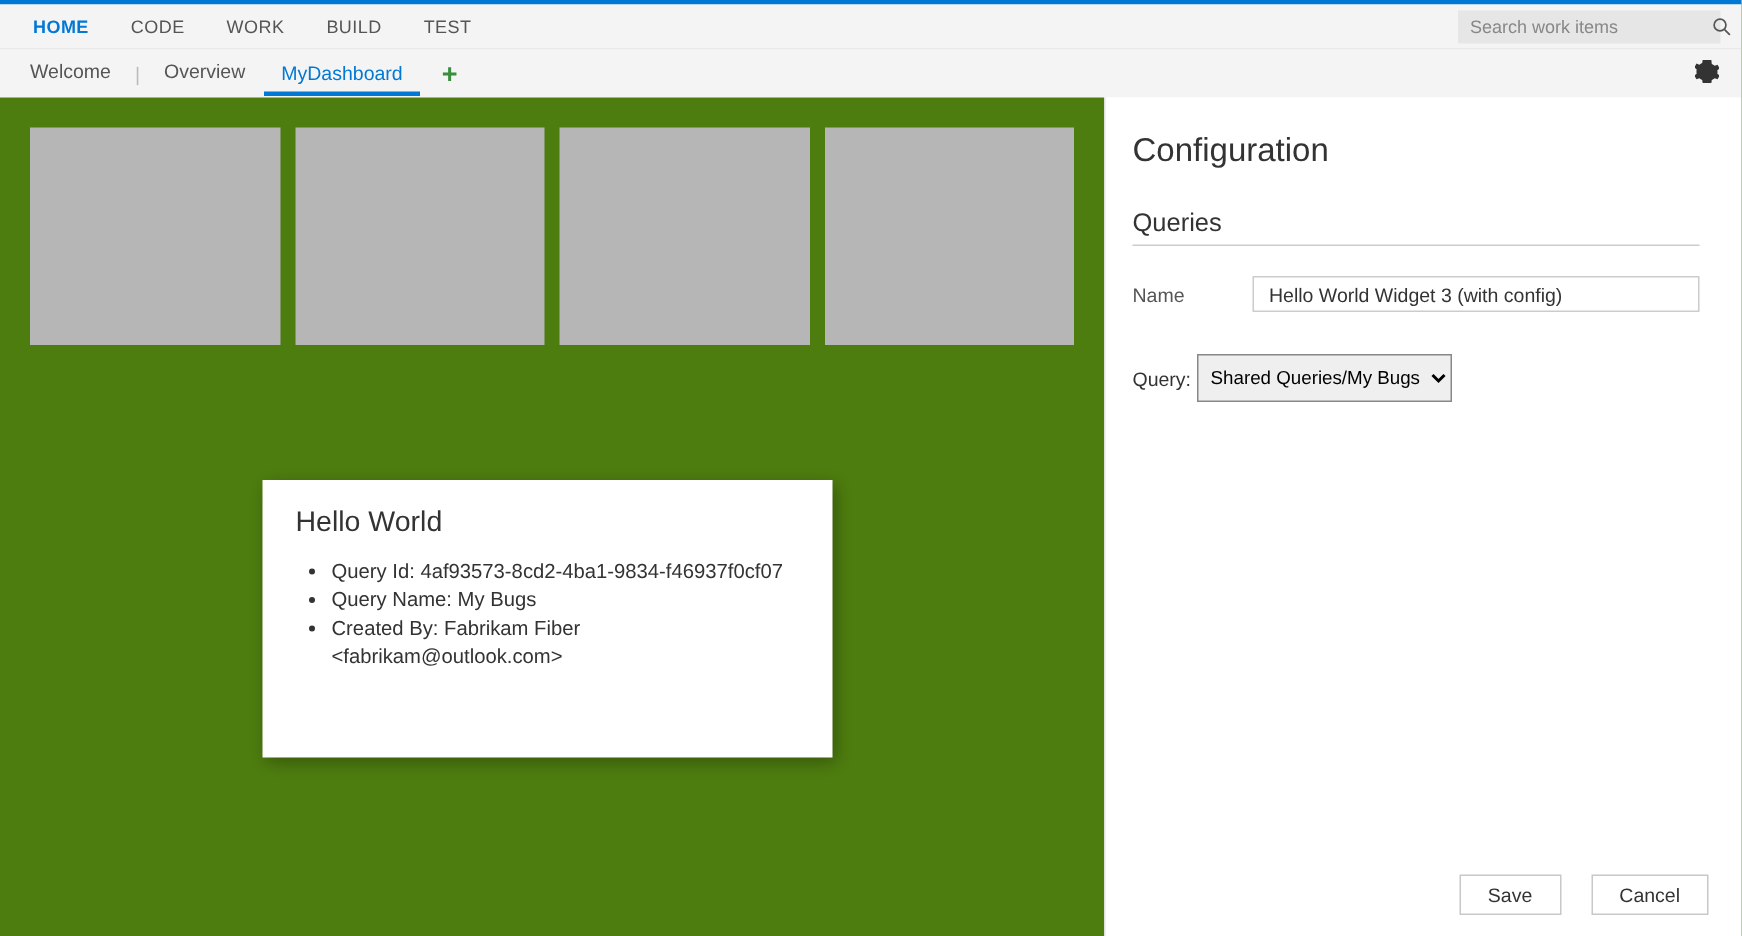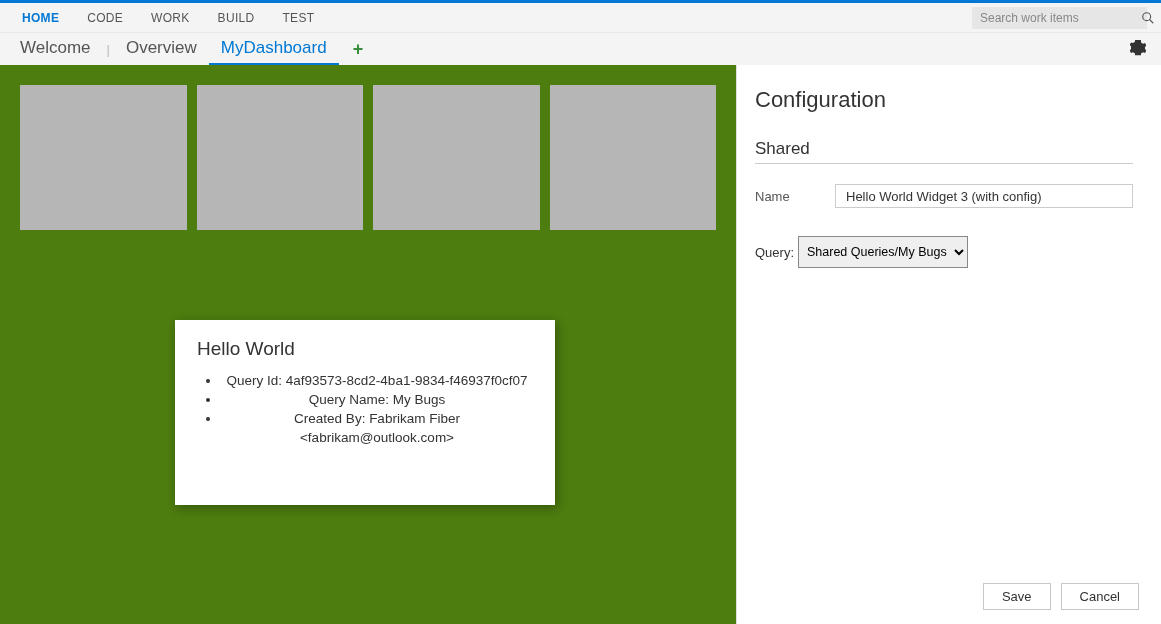--- a/index.html
+++ b/index.html
@@ -71,21 +71,21 @@
     .sub-nav {
       display:flex;
       align-items:center;
       height: 32px;
       background: #f4f4f4;
       padding: 0 8px;
       position: relative;
     }
     .sub-item {
       padding: 6px 12px 9px;
-      font-size: 17px;
+      font-size: 13px;
       color: #555;
       cursor:pointer;
     }
     .sub-item.active {
       color: #0078d4;
       font-weight: 400;
       border-bottom: 3px solid #0078d4;
       padding-bottom: 5px;
     }
     .sub-sep {
@@ -150,21 +150,20 @@
       font-weight: 400;
       color: #333;
       margin-bottom: 12px;
     }
     .widget-list {
       list-style: disc;
       padding-left: 24px;
       font-size: 13.5px;
       color: #333;
       line-height: 1.35;
-      text-align: center;
     }
     .widget-list li { margin-bottom: 1px; }
 
     .config-panel {
       width: 425px;
       background: #fff;
       padding: 22px 28px 0 18px;
       position: relative;
       border-left: 1px solid #e0e0e0;
     }
@@ -230,21 +229,21 @@
       font-size: 12.5px;
       padding: 1px 4px;
       background: #efefef;
       height: 32px;
     }
     .button-row {
       position: absolute;
       bottom: 14px;
       right: 22px;
       display: flex;
-      gap: 10px;
+      gap: 20px;
     }
     .btn {
       border:1px solid #c8c8c8;
       background: #fff;
       padding: 5px 18px;
       font-size: 13px;
       cursor:pointer;
       color: #333;
     }
   </style>
@@ -300,21 +299,21 @@
         <li>Query Id: 4af93573-8cd2-4ba1-9834-f46937f0cf07</li>
         <li>Query Name: My Bugs</li>
         <li>Created By: Fabrikam Fiber &lt;fabrikam@outlook.com&gt;</li>
       </ul>
     </div>
   </div>
 
   <div class="config-panel">
     <div class="config-title">Configuration</div>
 
-    <div class="section-header">Shared</div>
+    <div class="section-header">Queries</div>
 
     <div class="field-row">
       <div class="field-label">Name</div>
       <input class="field-input" value="Hello World Widget 3 (with config)" style="">
     </div>
 
 
 
     <div class="data-query-row">
       <span class="data-query-label">Query:</span>

